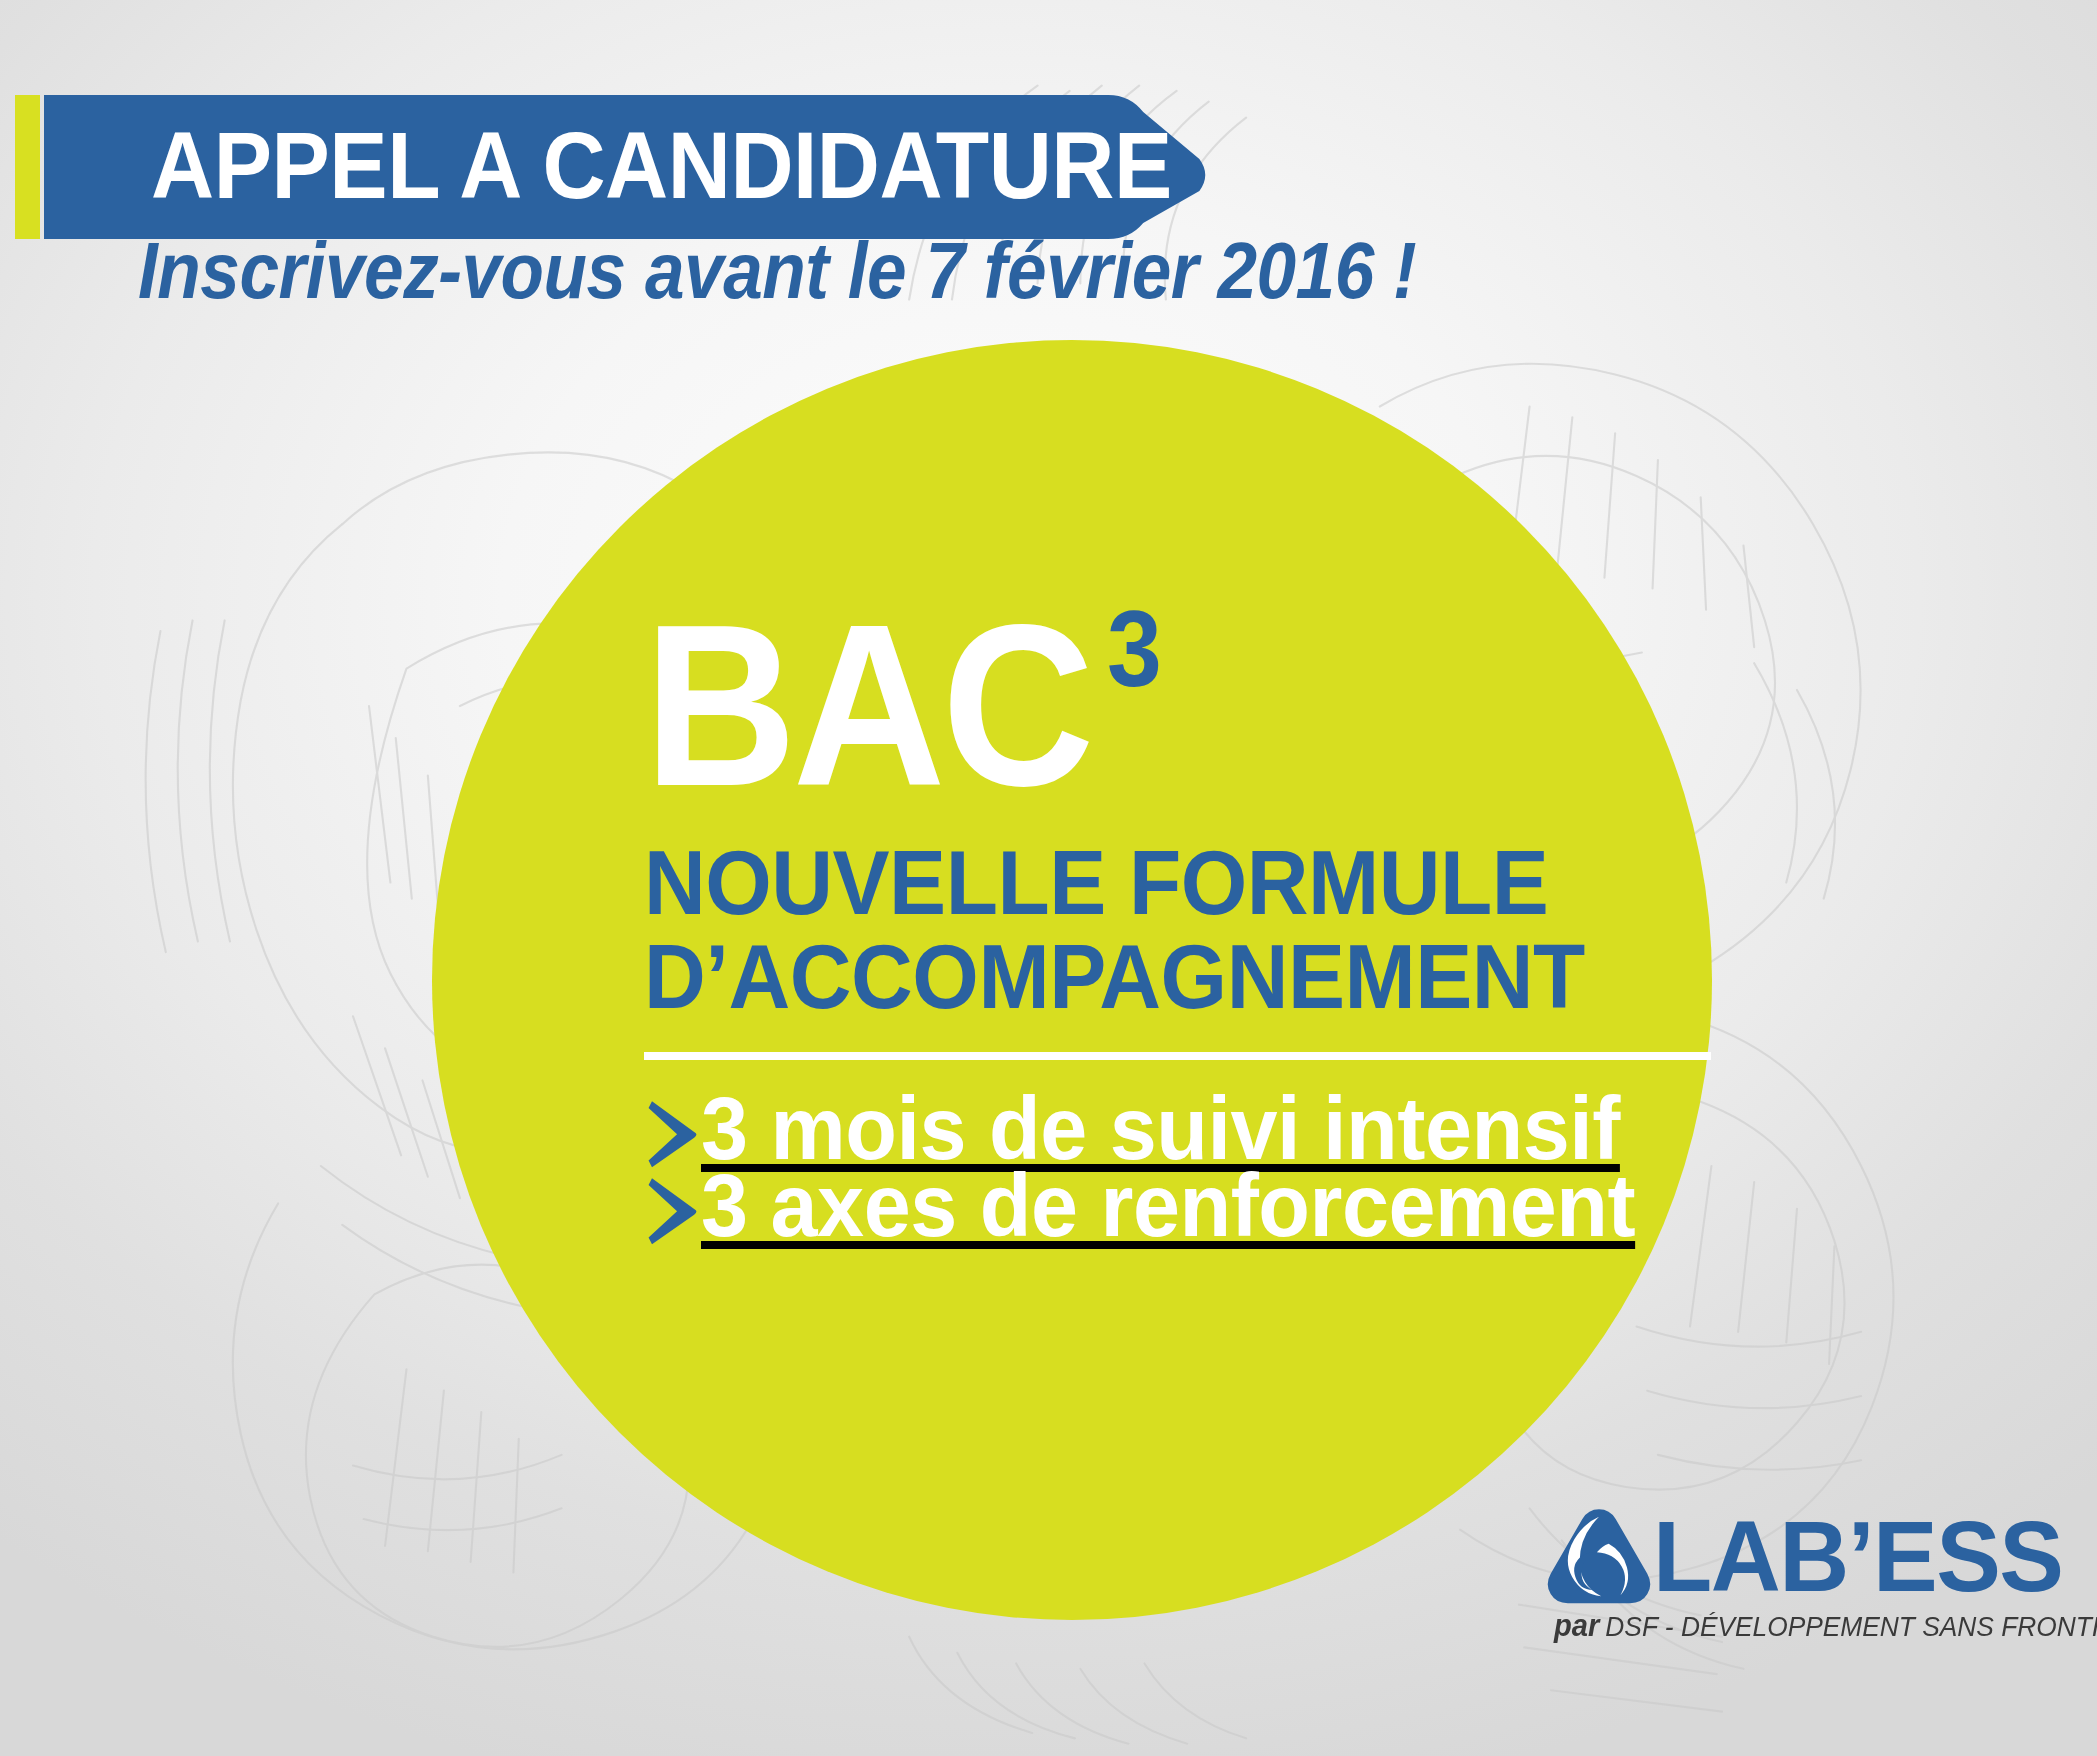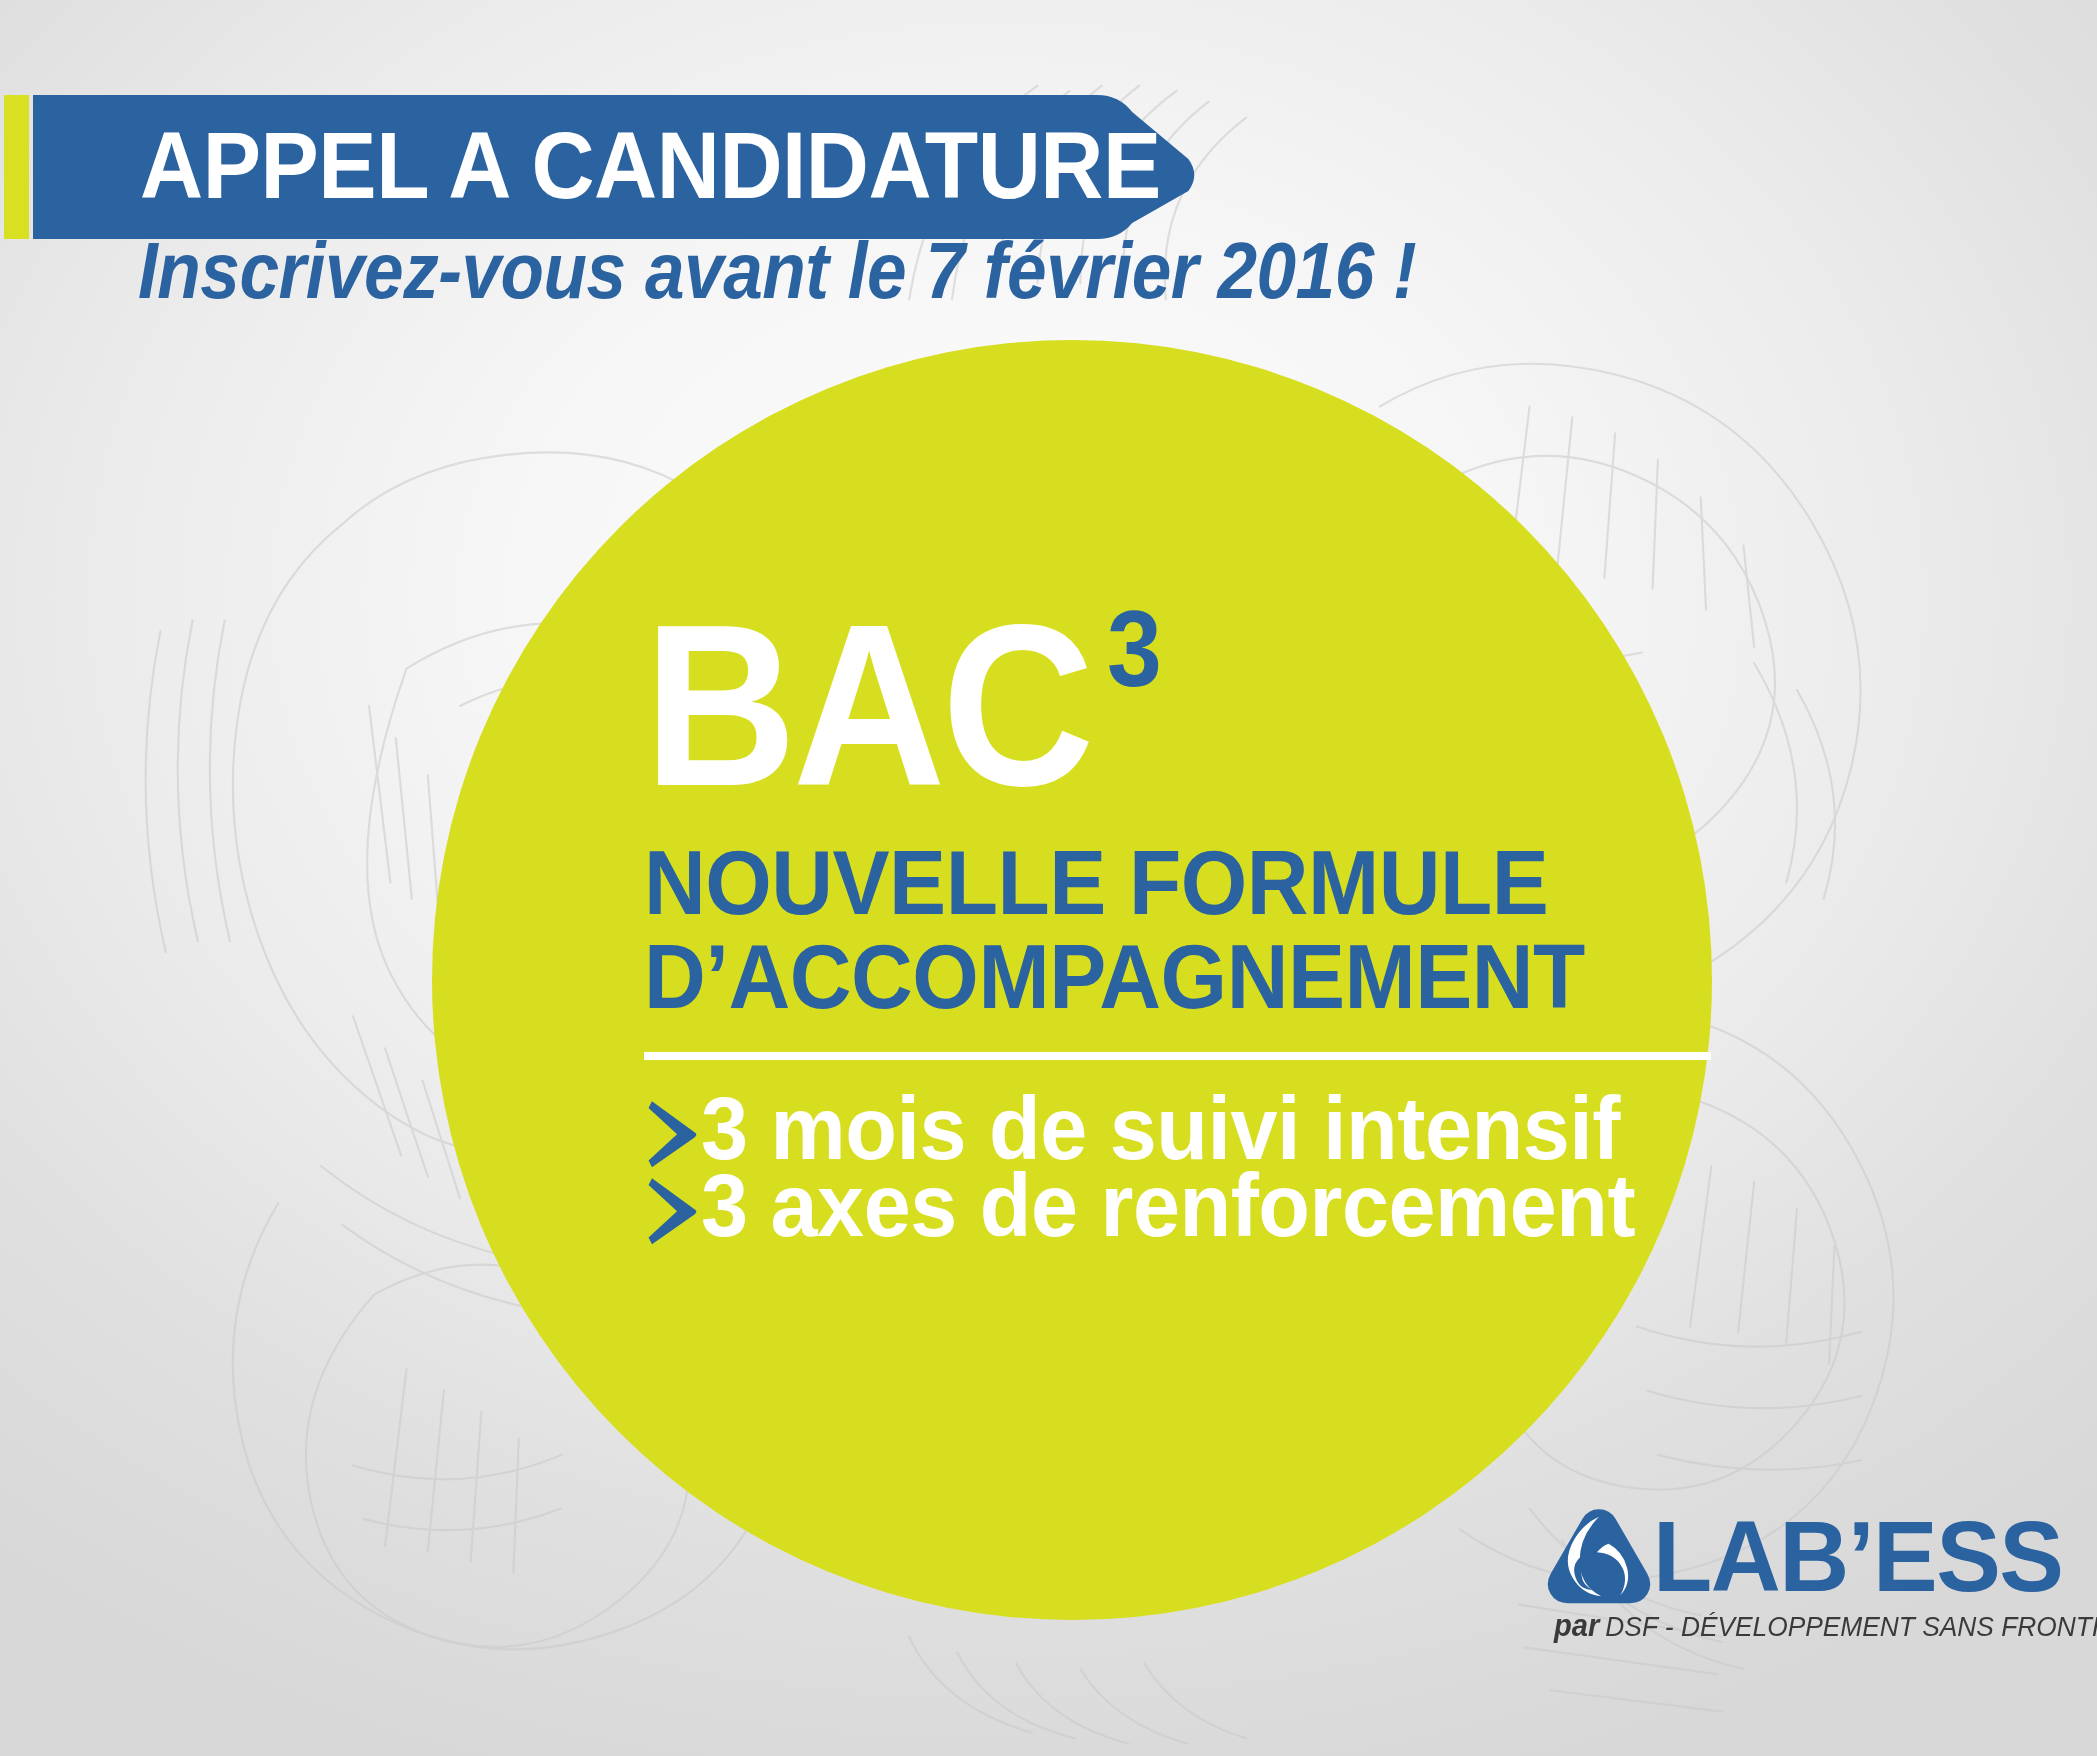--- a/index.html
+++ b/index.html
@@ -22,21 +22,21 @@
   #sketch {
     position:absolute;
     left:0; top:0;
     width:2097px; height:1756px;
     pointer-events:none;
   }
 
   
   #header-banner {
     position:absolute;
-    left:0px; top:95px;
+    left:11px; top:95px;
     width:1198px; height:144px;padding-left:20px;
   }
   #banner-accent {
     position:absolute;
     left:4.3px; top:0px;
     width:24.6px; height:144px;
     background:#D8E021;
   }
   #banner-shape {
     position:absolute;
@@ -133,21 +133,21 @@
     transform-origin:left center;
   }
   #headline-1 { margin-top:11.8px; }
 
   #divider {
     margin-top:28px;
     width:1067px; height:8.6px;
     background:#ffffff;
   }
 
-  #bullets { margin-top:28px; }
+  #bullets { margin-top:28px;text-decoration:underline; }
   .bullet-row {
     display:flex;
     align-items:flex-start;
     height:77px;
   }
   .bullet-chevron {
     width:57px;
     flex:0 0 57px;
     padding-top:8.6px;
   }

